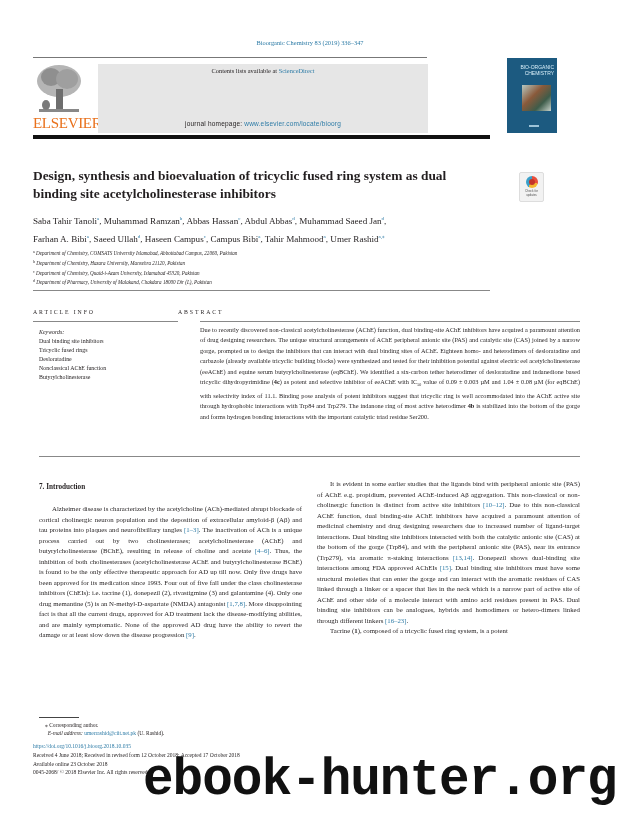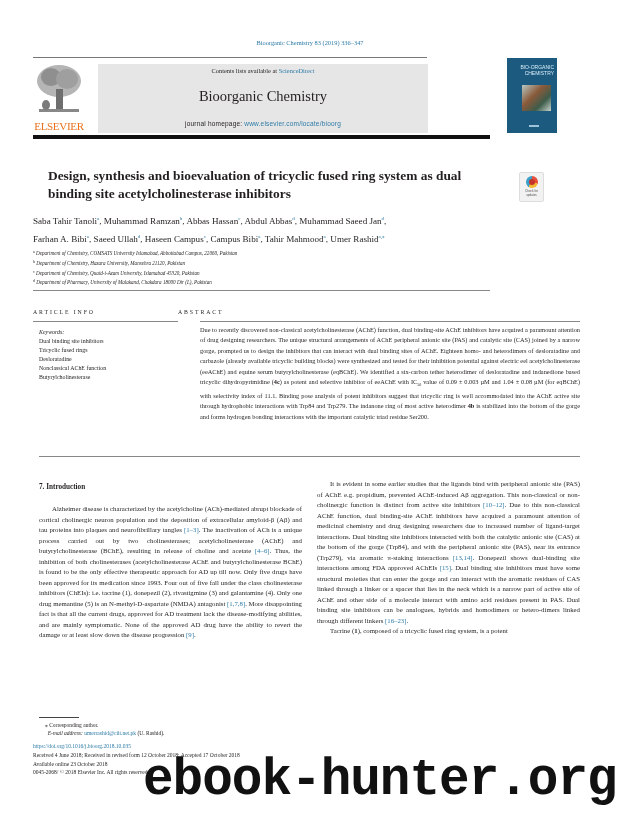--- a/index.html
+++ b/index.html
@@ -6,37 +6,37 @@
     html, body { width: 620px; height: 827px; background: #ffffff; overflow: hidden; }
     body { position: relative; font-family: "Liberation Serif", "DejaVu Serif", serif; color: #231f20; }
 
     .journal-ref { position: absolute; top: 39px; left: 0; width: 620px; text-align: center; font-size: 6.4px; color: #2d7ba6; }
 
     .top-rule { position: absolute; top: 57px; left: 33px; width: 394px; height: 1px; background: #777; }
 
     .masthead { position: absolute; top: 58px; left: 33px; width: 457px; height: 75px; }
     .elsevier-logo { position: absolute; left: 0; top: 0; width: 52px; height: 75px; }
     .elsevier-tree { position: absolute; left: 2px; top: 5px; width: 48px; height: 52px; }
-    .elsevier-word { position: absolute; left: 0; bottom: 1px; width: 52px; text-align: center; font-size: 11px; color: #e9711c; letter-spacing: -0.3px; font-family: "Liberation Serif", serif; }
+    .elsevier-word { position: absolute; left: 0; bottom: 1px; width: 52px; text-align: center; font-size: 15px; color: #e9711c; letter-spacing: -0.3px; font-family: "Liberation Serif", serif; }
 
     .masthead-box { position: absolute; left: 65px; top: 6px; width: 330px; height: 69px; background: #e6e6e6; }
     .contents-line { position: absolute; top: 3px; width: 100%; text-align: center; font-size: 6.4px; color: #231f20; }
     .contents-line .link { color: #2d7ba6; }
     .journal-title { position: absolute; top: 24px; width: 100%; text-align: center; font-size: 14.5px; color: #231f20; }
     .homepage-line { position: absolute; top: 56px; width: 100%; text-align: center; font-family: "Liberation Sans", sans-serif; font-size: 6.5px; letter-spacing: 0.2px; color: #231f20; }
     .homepage-line .link { color: #2d7ba6; }
 
     .cover { position: absolute; left: 474px; top: 0; width: 50px; height: 75px; background: #1c5a80; overflow: hidden; }
     .cover-title { position: absolute; top: 7px; right: 3px; font-family: "Liberation Sans", sans-serif; font-size: 5px; color: #d8eef8; text-align: right; line-height: 5.5px; }
     .cover-art { position: absolute; top: 27px; left: 15px; width: 29px; height: 26px; background: linear-gradient(135deg,#b7c9c2 0%,#8a5a3b 40%,#3e5c4a 70%,#c9d4cc 100%); }
     .cover-foot { position: absolute; bottom: 6px; left: 22px; width: 10px; height: 2px; background: #9dc3d8; }
 
     .thick-rule { position: absolute; top: 135px; left: 33px; width: 457px; height: 4px; background: #111; }
 
-    .article-title { position: absolute; top: 167px; left: 48px; width: 420px; font-size: 13.4px; line-height: 17.5px; color: #231f20; }
+    .article-title { position: absolute; top: 167px; left: 33px; width: 420px; font-size: 13.4px; line-height: 17.5px; color: #231f20; }
     .check-updates { position: absolute; top: 172px; left: 519px; width: 25px; height: 30px; background: #f2f2f2; border: 1px solid #ddd; border-radius: 2px; }
     .check-circle { position: absolute; top: 3px; left: 6px; width: 12px; height: 12px; border-radius: 50%; background: conic-gradient(#e94e3b 0 30%, #f4b731 30% 60%, #3aa0c9 60% 100%); }
     .check-circle::after { content: ""; position: absolute; top: 3px; left: 3px; width: 6px; height: 6px; border-radius: 50%; background: #c4342a; }
     .check-text { position: absolute; top: 17px; left: 0; width: 100%; text-align: center; font-family: "Liberation Sans", sans-serif; font-size: 3px; line-height: 3.6px; color: #555; }
 
     .authors { position: absolute; top: 211px; left: 33px; width: 450px; font-size: 9.1px; line-height: 15px; color: #231f20; }
     .authors sup { font-size: 5px; color: #2d7ba6; vertical-align: 4px; }
 
     .affiliations { position: absolute; top: 248px; left: 33px; width: 400px; font-size: 5.1px; line-height: 7.8px; font-style: italic; color: #231f20; }
     .affiliations sup { font-style: normal; font-size: 4px; vertical-align: 2px; }
@@ -93,21 +93,20 @@
       <rect x="4" y="46" width="40" height="3" fill="#888"></rect>
       <ellipse cx="11" cy="42" rx="4" ry="5" fill="#7a7a7a"></ellipse>
     </svg>
     <div class="elsevier-word">ELSEVIER</div>
   </div>
 
   <div class="masthead-box">
     <div class="contents-line">
       <span>Contents lists available at </span><span class="link">ScienceDirect</span>
     </div>
-    <div class="journal-title">Bioorganic Chemistry</div>
     <div class="homepage-line">
       <span>journal homepage: </span><span class="link">www.elsevier.com/locate/bioorg</span>
     </div>
   </div>
 
   <div class="cover">
     <div class="cover-title">
       <div>BIO-ORGANIC</div>
       <div>CHEMISTRY</div>
     </div>

